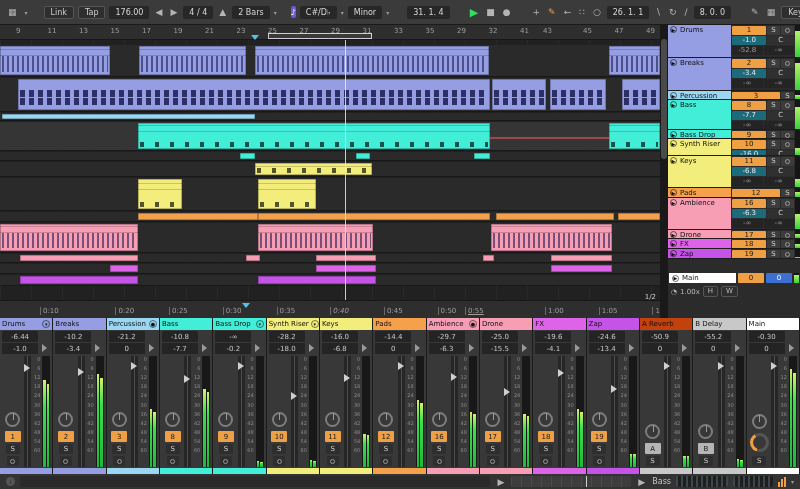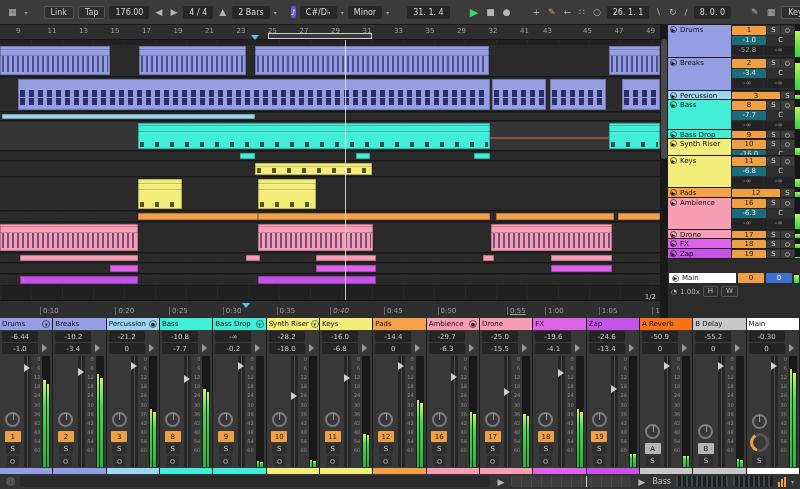--- a/index.html
+++ b/index.html
@@ -321,21 +321,21 @@
       <span id="ratio">1/2</span>
     <span class="time-lab" style="left: 8px; margin-left: 32px;">0:10</span>
         <span class="time-lab" style="left: 61.7px; margin-top: 24px;">0:15</span>
         <span class="time-lab" style="left: 115.4px;">0:20</span>
         <span class="time-lab" style="left: 169.1px;">0:25</span>
         <span class="time-lab" style="left: 222.8px;">0:30</span>
         <span class="time-lab" style="left: 276.5px;">0:35</span>
         <span class="time-lab" style="left: 330.2px; font-style: italic;">0:40</span>
         <span class="time-lab" style="left: 383.9px;">0:45</span>
         <span class="time-lab" style="left: 437.6px;">0:50</span>
-        <span class="time-lab" style="left: 507px; text-decoration: underline;">0:55</span>
+        <span class="time-lab" style="left: 465px; text-decoration: underline;">0:55</span>
         <span class="time-lab" style="left: 545px;">1:00</span>
         <span class="time-lab" style="left: 598.7px;">1:05</span>
         <span class="time-lab" style="left: 652.4px;">1:10</span>
         <div class="marker" style="left: 242px; top: 2px;"></div>
       </div>
   </div>
   <div id="vscroll">
       <div class="handle"></div>
     </div>
 
@@ -1191,21 +1191,21 @@
               <i style="height: 12%;"></i>
             </div>
             <div class="bar">
               <i style="height: 11.52%;"></i>
             </div>
           </div>
         </div>
         <div class="s-foot" style="background: rgb(198, 83, 232);"></div>
       </div>
       <div class="strip">
-        <div class="s-head" style="background: #f97316;">
+        <div class="s-head" style="background: #c2410c;">
           <span>A Reverb</span>
         </div>
         <div class="s-peak">-50.9</div>
         <div class="s-volrow">
           <div class="s-vol">0</div>
           <span class="tri"></span>
         </div>
         <div class="s-mid">
           <div class="s-left">
             <div class="knob">

